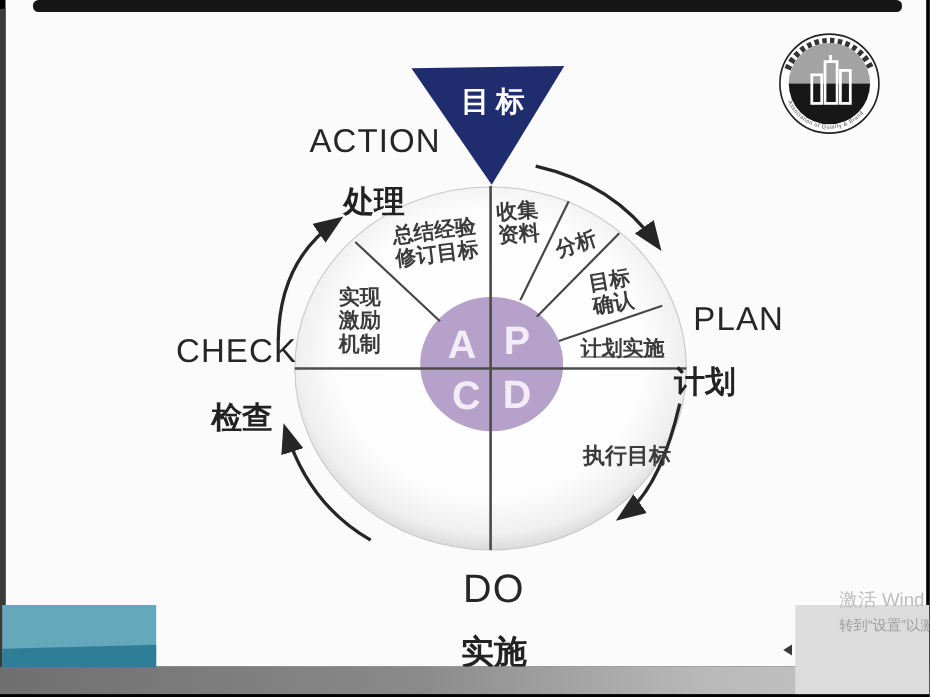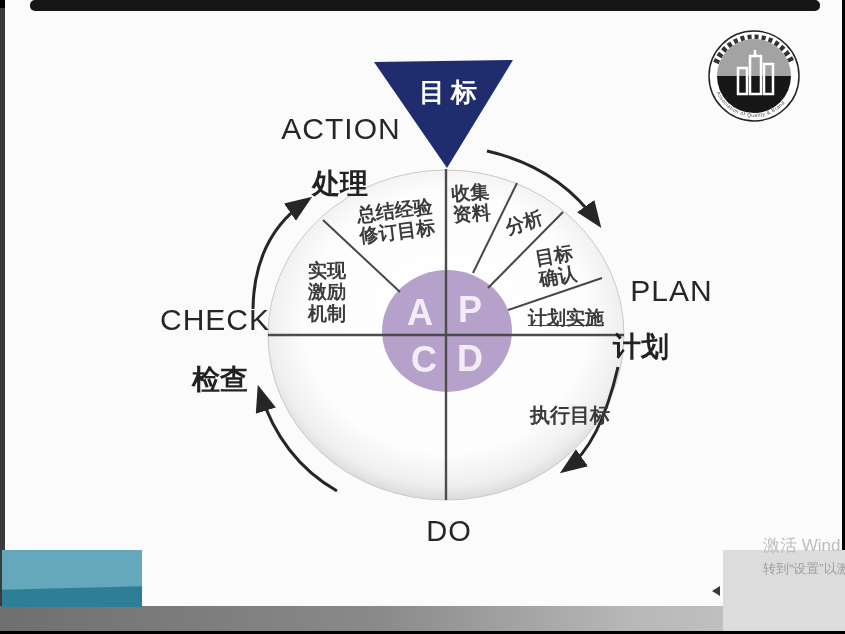--- a/index.html
+++ b/index.html
@@ -97,21 +97,22 @@
 
   <div class="lbl stage-en" style="left:281px;top:112px;width:120px;">ACTION</div>
   <div class="lbl stage-zh" style="left:290px;top:147px;width:100px;">处理</div>
 
   <div class="lbl stage-en" style="left:624px;top:274px;width:95px;">PLAN</div>
   <div class="lbl stage-zh" style="left:596px;top:310px;width:90px;">计划</div>
 
   <div class="lbl stage-en" style="left:148px;top:303px;width:122px;text-align:right;">CHECK</div>
   <div class="lbl stage-zh" style="left:170px;top:343px;width:100px;text-align:center;">检查</div>
 
-  <div class="lbl stage-en" style="left:409px;top:515px;width:80px;font-size:29px;">DO</div>
+  <div class="lbl stage-en" style="left:409px;top:515px;width:80px;font-size:36px;">DO</div>
+  <div class="lbl stage-zh" style="left:404px;top:556px;width:90px;font-size:30px;">实施</div>
 
   <div class="lbl seg" style="left:448px;top:182px;width:46px;transform:rotate(-4deg);">收集
 资料</div>
   <div class="lbl seg" style="left:500px;top:212px;width:48px;transform:rotate(-18deg);">分析</div>
   <div class="lbl seg" style="left:531px;top:245px;width:50px;transform:rotate(-10deg);">目标
 确认</div>
   <div class="lbl seg" style="left:518px;top:307px;width:96px;text-decoration:underline;">计划实施</div>
   <div class="lbl seg" style="left:350px;top:200px;width:92px;transform:rotate(-7deg);">总结经验
 修订目标</div>
   <div class="lbl seg" style="left:303px;top:260px;width:48px;">实现

